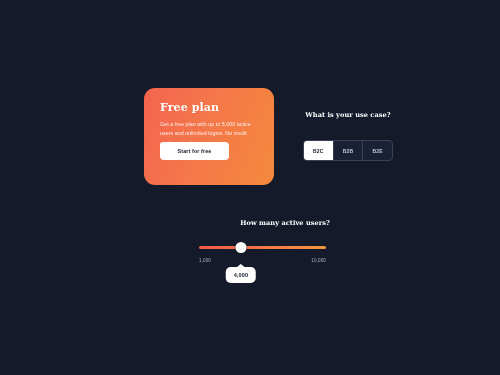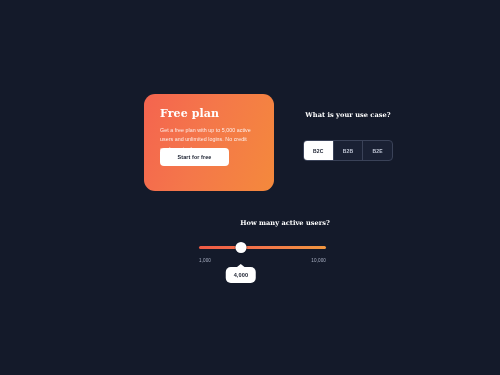--- a/index.html
+++ b/index.html
@@ -23,21 +23,20 @@
   .plan-card {
     position: absolute;
     left: 144px;
     top: 88px;
     width: 130px;
     height: 97px;
     border-radius: 11px;
     background: linear-gradient(110deg, #f4644f 0%, #f4774a 45%, #f4893c 100%);
     box-sizing: border-box;
     padding: 14px 16px 12px 16px;
-    margin-top: 6px;
   }
   .plan-title {
     font-family: "DejaVu Serif", "Liberation Serif", serif;
     font-weight: bold;
     font-size: 11px;
     color: #ffffff;
     letter-spacing: 0.1px;
     margin: 0 0 7px 0;
     line-height: 1;
   }

